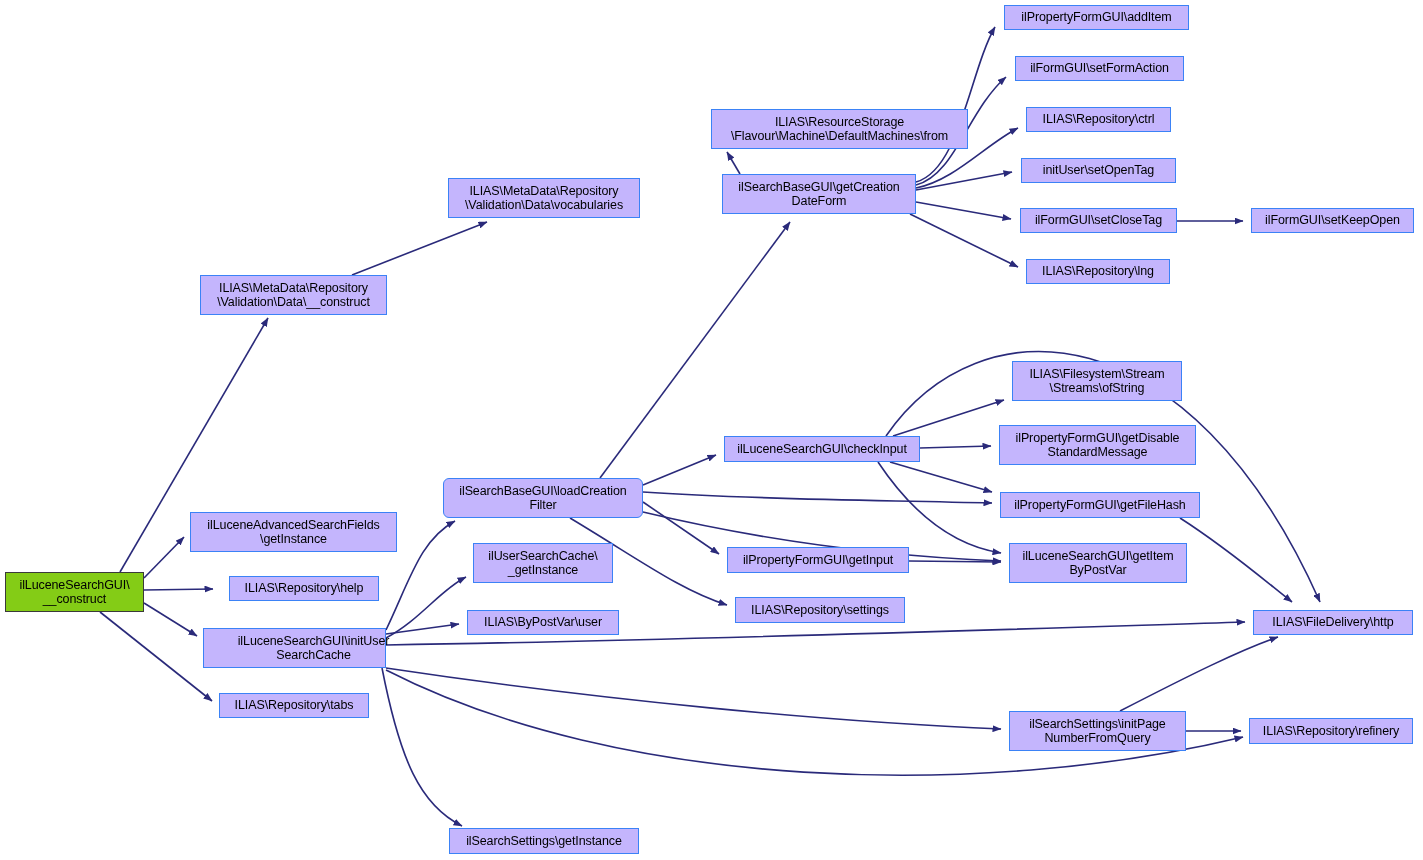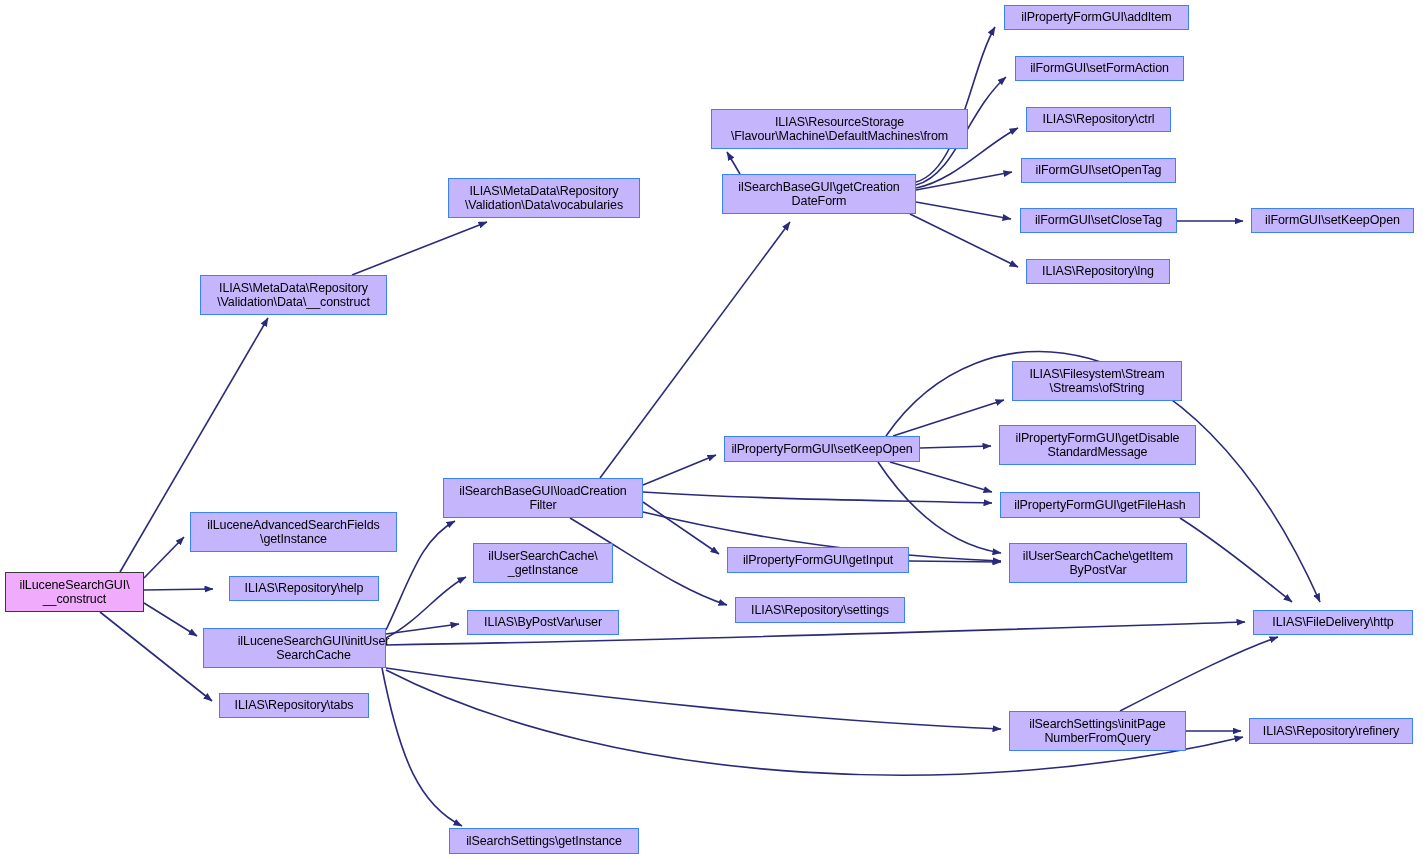--- a/index.html
+++ b/index.html
@@ -33,21 +33,21 @@
     line-height: 14.5px;
     display: flex;
     align-items: center;
     justify-content: center;
     text-align: center;
     white-space: pre-line;
     letter-spacing: -0.1px;
     padding: 0 3px;
   }
   .node.root {
-    background: #f0abfc;
+    background: #84cc16;
     border: 1px solid #3a3a3a;
   }
 </style>
 </head>
 <body>
 
 <div id="canvas">
   <svg id="edge-layer" viewBox="0 0 1423 860" xmlns="http://www.w3.org/2000/svg">
     <defs>
       <marker id="arrowhead" markerWidth="9" markerHeight="7" refX="8.5" refY="3.5" orient="auto" markerUnits="userSpaceOnUse">
@@ -138,33 +138,33 @@
 \Validation\Data\__construct</div>
       <div class="node" style="left: 448px; top: 178px; width: 192px; height: 40px;">ILIAS\MetaData\Repository
 \Validation\Data\vocabularies</div>
       <div class="node" style="left: 691px; top: 109px; width: 257px; height: 40px; margin-left: 20px;">ILIAS\ResourceStorage
 \Flavour\Machine\DefaultMachines\from</div>
       <div class="node" style="left: 722px; top: 174px; width: 194px; height: 40px;">ilSearchBaseGUI\getCreation
 DateForm</div>
       <div class="node" style="left: 1004px; top: 5px; width: 185px; height: 25px;">ilPropertyFormGUI\addItem</div>
       <div class="node" style="left: 1015px; top: 56px; width: 169px; height: 25px;">ilFormGUI\setFormAction</div>
       <div class="node" style="left: 1026px; top: 107px; width: 145px; height: 25px;">ILIAS\Repository\ctrl</div>
-      <div class="node" style="left: 1021px; top: 158px; width: 155px; height: 25px;">ilFormGUI\setOpenTag</div>
+      <div class="node" style="left: 1021px; top: 158px; width: 155px; height: 25px;">initUser\setOpenTag</div>
       <div class="node" style="left: 1020px; top: 208px; width: 157px; height: 25px;">ilFormGUI\setCloseTag</div>
       <div class="node" style="left: 1251px; top: 208px; width: 163px; height: 25px;">ilFormGUI\setKeepOpen</div>
       <div class="node" style="left: 1026px; top: 259px; width: 144px; height: 25px;">ILIAS\Repository\lng</div>
       <div class="node" style="left: 1012px; top: 361px; width: 170px; height: 40px;">ILIAS\Filesystem\Stream
 \Streams\ofString</div>
-      <div class="node" style="left: 724px; top: 436px; width: 196px; height: 26px;">ilPropertyFormGUI\setKeepOpen</div>
+      <div class="node" style="left: 724px; top: 436px; width: 196px; height: 26px;">ilLuceneSearchGUI\checkInput</div>
       <div class="node" style="left: 999px; top: 425px; width: 197px; height: 40px;">ilPropertyFormGUI\getDisable
 StandardMessage</div>
       <div class="node" style="left: 1000px; top: 492px; width: 200px; height: 26px;">ilPropertyFormGUI\getFileHash</div>
-      <div class="node" style="left: 1009px; top: 543px; width: 178px; height: 40px;">ilUserSearchCache\getItem
+      <div class="node" style="left: 1009px; top: 543px; width: 178px; height: 40px;">ilLuceneSearchGUI\getItem
 ByPostVar</div>
-      <div class="node" style="left: 443px; top: 478px; width: 200px; height: 40px;">ilSearchBaseGUI\loadCreation
+      <div class="node" style="left: 443px; top: 478px; width: 200px; height: 40px; border-radius: 6px;">ilSearchBaseGUI\loadCreation
 Filter</div>
       <div class="node" style="left: 190px; top: 512px; width: 207px; height: 40px;">ilLuceneAdvancedSearchFields
 \getInstance</div>
       <div class="node" style="left: 473px; top: 543px; width: 140px; height: 40px;">ilUserSearchCache\
 _getInstance</div>
       <div class="node" style="left: 219px; top: 576px; width: 150px; height: 25px; margin-left: 10px;">ILIAS\Repository\help</div>
       <div class="node" style="left: 203px; top: 628px; width: 183px; height: 40px; padding-left: 41px;">ilLuceneSearchGUI\initUser
 SearchCache</div>
       <div class="node" style="left: 467px; top: 610px; width: 152px; height: 25px;">ILIAS\ByPostVar\user</div>
       <div class="node" style="left: 727px; top: 547px; width: 182px; height: 26px;">ilPropertyFormGUI\getInput</div>

